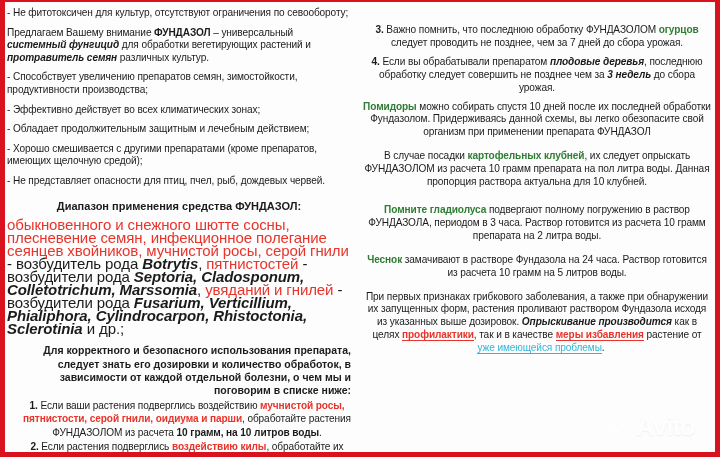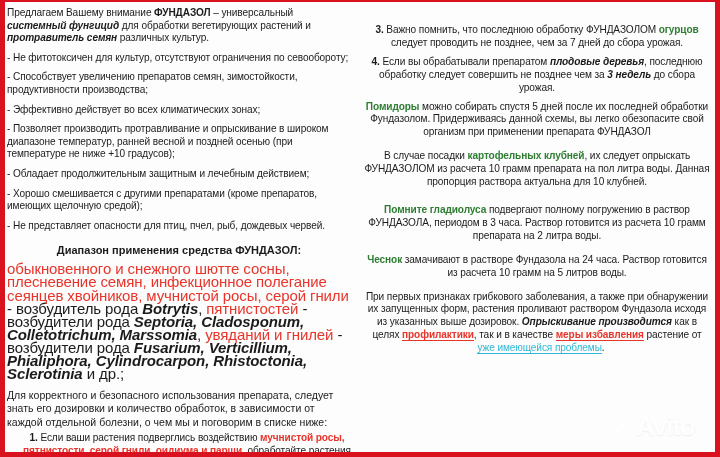--- a/index.html
+++ b/index.html
@@ -78,22 +78,22 @@
   .green { color: #2e7d32; font-weight: bold; }
   .lat { font-style: italic; font-weight: bold; }
   .heading {
     text-align: center;
     font-weight: bold;
     font-size: 11px;
     line-height: 13px;
     margin: 0 0 5px 0;
   }
   .heading-block {
-    text-align: left;
-    font-weight: normal;
+    text-align: right;
+    font-weight: bold;
     font-size: 10.5px;
     line-height: 13.2px;
     margin: 0 0 2px 0;
   }
   .listitem {
     text-align: center;
     font-size: 10.1px;
     line-height: 13.2px;
     margin: 0 0 1px 16px;
   }
@@ -130,28 +130,27 @@
   #watermark svg { display: block; }
 </style>
 </head>
 <body>
 
 <div id="page">
   <div id="columns">
 
     <div class="col col-left">
 
+      <p>- Не фитотоксичен для культур, отсутствуют ограничения по севообороту;</p>
+
       <p>
         <span>Предлагаем Вашему внимание </span><span class="b">ФУНДАЗОЛ</span><span> – универсальный </span><span class="bi">системный фунгицид</span><span> для обработки вегетирующих растений и </span><span class="bi">протравитель семян</span><span> различных культур.</span>
       </p>
-
-      <p>- Не фитотоксичен для культур, отсутствуют ограничения по севообороту;</p>
       <p>- Способствует увеличению препаратов семян, зимостойкости, продуктивности производства;</p>
       <p>- Эффективно действует во всех климатических зонах;</p>
-      <p>- Позволяет производить протравливание и опрыскивание в широком диапазоне температур, ранней весной и поздней осенью (при температуре не ниже +10 градусов);</p>
       <p>- Обладает продолжительным защитным и лечебным действием;</p>
       <p>- Хорошо смешивается с другими препаратами (кроме препаратов, имеющих щелочную средой);</p>
       <p>- Не представляет опасности для птиц, пчел, рыб, дождевых червей.</p>
 
       <div class="gap-s"></div>
 
       <div class="heading">Диапазон применения средства ФУНДАЗОЛ:</div>
 
       <p class="range-body">
         <span class="red">обыкновенного и снежного шютте сосны, плесневение семян, инфекционное полегание сеянцев хвойников, мучнистой росы, серой гнили</span><span> - возбудитель рода </span><span class="lat">Botrytis</span><span>, </span><span class="red">пятнистостей</span><span> - возбудители рода </span><span class="lat">Septoria, Cladosponum, Colletotrichum, Marssomia</span><span>, </span><span class="red">увяданий и гнилей</span><span> - возбудители рода </span><span class="lat">Fusarium, Verticillium, Phialiphora, Cylindrocarpon, Rhistoctonia, Sclerotinia</span><span> и др.;</span>
@@ -175,21 +174,21 @@
 
       <p>
         <span class="b">3.</span><span> Важно помнить, что последнюю обработку ФУНДАЗОЛОМ </span><span class="green">огурцов</span><span> следует проводить не позднее, чем за 7 дней до сбора урожая.</span>
       </p>
 
       <p>
         <span class="b">4.</span><span> Если вы обрабатывали препаратом </span><span class="bi">плодовые деревья</span><span>, последнюю обработку следует совершить не позднее чем за </span><span class="bi">3 недель</span><span> до сбора урожая.</span>
       </p>
 
       <p>
-        <span class="green">Помидоры</span><span> можно собирать спустя 5 дней после их последней обработки Фундазолом. Придерживаясь данной схемы, вы легко обезопасите свой организм при применении препарата ФУНДАЗОЛ</span>
+        <span class="green">Помидоры</span><span> можно собирать спустя 10 дней после их последней обработки Фундазолом. Придерживаясь данной схемы, вы легко обезопасите свой организм при применении препарата ФУНДАЗОЛ</span>
       </p>
 
       <div class="gap-s"></div>
 
       <p>
         <span>В случае посадки </span><span class="green">картофельных клубней</span><span>, их следует опрыскать ФУНДАЗОЛОМ из расчета 10 грамм препарата на пол литра воды. Данная пропорция раствора актуальна для 10 клубней.</span>
       </p>
 
       <div class="gap-m"></div>
 

